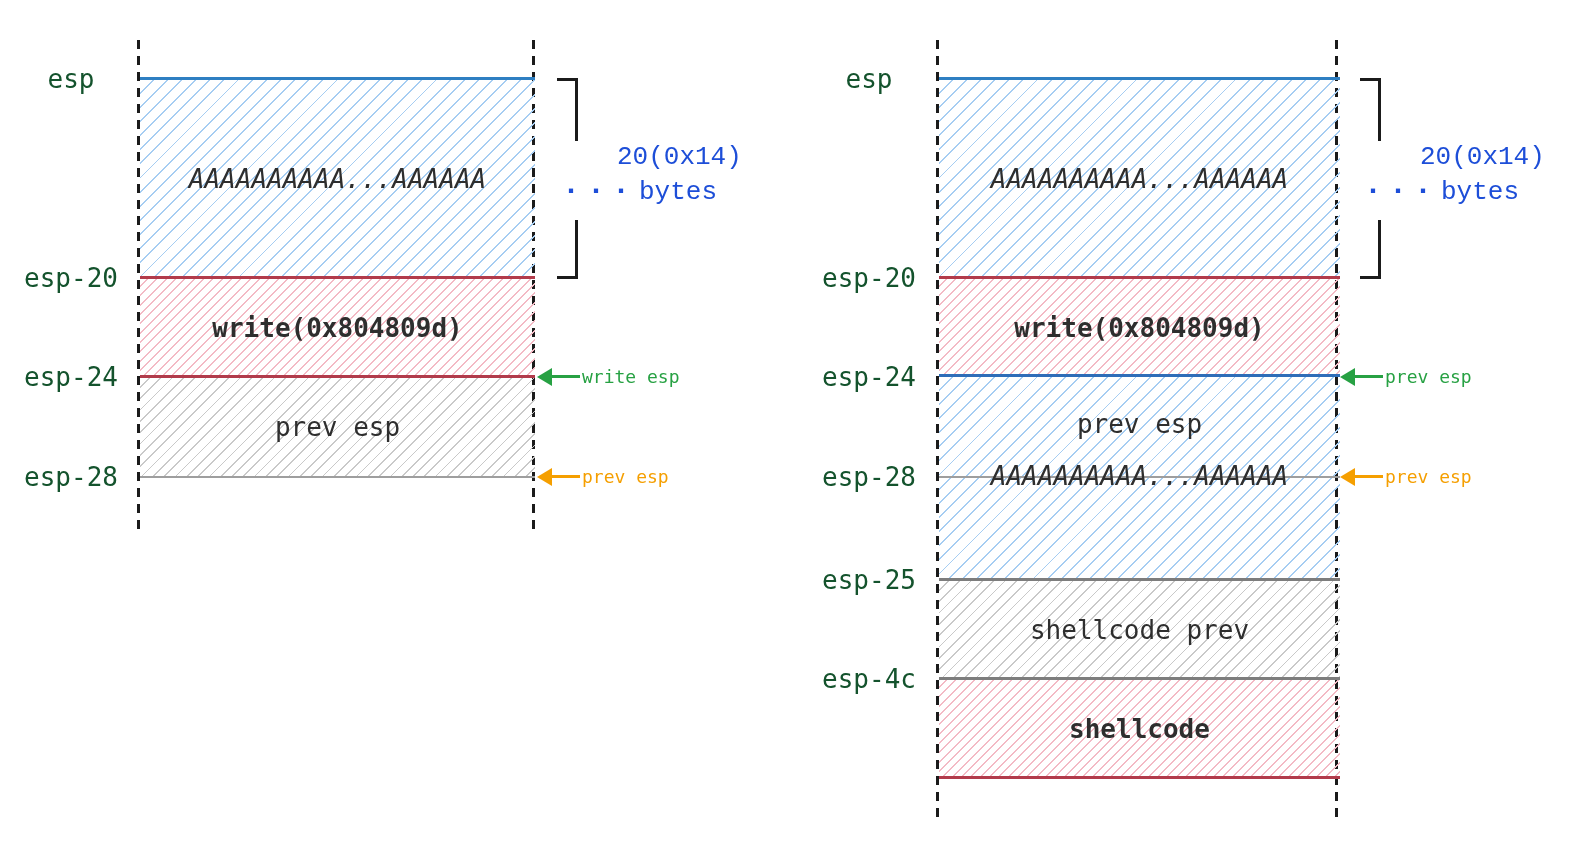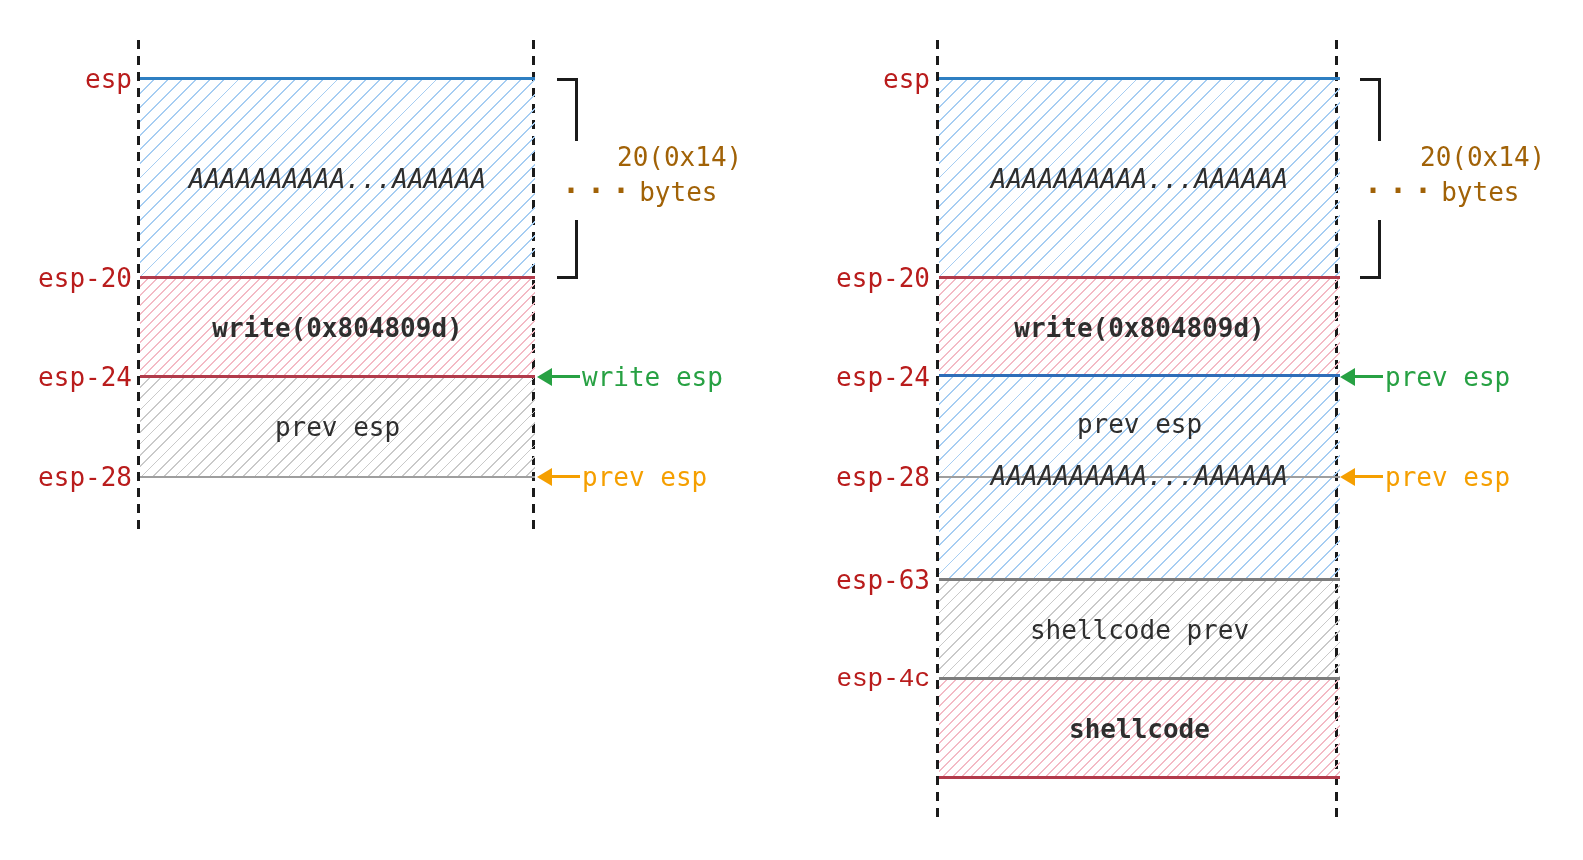--- a/index.html
+++ b/index.html
@@ -22,33 +22,33 @@
   .region { position:absolute; display:flex; align-items:center; justify-content:center; }
   .hatch-blue { background:repeating-linear-gradient(135deg, transparent 0 8.6px, #a6cdf2 8.6px 10px); }
   .hatch-red  { background:repeating-linear-gradient(135deg, transparent 0 5.4px, #f3bac5 5.4px 6.6px);font-weight:bold; }
   .hatch-gray { background:repeating-linear-gradient(135deg, transparent 0 6.8px, #c9c9c9 6.8px 8px); }
 
   .region-text { font-size:26px; color:#2e2e2e; white-space:nowrap; }
   .italic { font-style:italic; }
 
   .side-label {
     position:absolute; width:122px; height:32px; line-height:32px;
-    text-align:right; font-size:26px; color:#b91c1c; white-space:nowrap;
+    text-align:center; font-size:26px; color:#14532d; white-space:nowrap;
   }
 
   .bracket-line { position:absolute; background:#1b1b1b; }
 
   .ann-text {
-    position:absolute; font-size:26px; color:#a16207;
-    height:32px; line-height:32px; white-space:nowrap;
+    position:absolute; font-size:26px; color:#1d4ed8;
+    height:32px; line-height:32px; white-space:nowrap;font-family:Liberation Mono, monospace;
   }
   .dots { font-size:30px; letter-spacing:7px; font-weight:bold; margin-right:2px; }
 
   .pointer-text {
-    position:absolute; font-size:26px; height:32px; line-height:32px; white-space:nowrap;
+    position:absolute; font-size:18px; height:32px; line-height:32px; white-space:nowrap;
   }
   .green  { color:#27a143; }
   .orange { color:#f59f00; }
 
   .arrow-head {
     position:absolute; width:0; height:0; border-style:solid;
     border-width:9px 15px 9px 0; border-color:transparent;
   }
   .arrow-head.green  { border-right-color:#27a143; }
   .arrow-head.orange { border-right-color:#f59f00; }
@@ -138,22 +138,22 @@
     <div class="hline" style="left:939px; top:677px; width:401px; height:3px; background:#7d7d7d;"></div>
     <div class="hline" style="left:939px; top:776px; width:401px; height:3px; background:#b23b4b;"></div>
 
     <div class="ctr region-text" style="left:939px; width:401px; top:409px;">prev esp</div>
     <div class="ctr region-text italic" style="left:939px; width:401px; top:461px;">AAAAAAAAAA...AAAAAA</div>
 
     <div class="side-label" style="left:808px; top:63px;">esp</div>
     <div class="side-label" style="left:808px; top:262px;">esp-20</div>
     <div class="side-label" style="left:808px; top:361px;">esp-24</div>
     <div class="side-label" style="left:808px; top:461px;">esp-28</div>
-    <div class="side-label" style="left:808px; top:564px;">esp-63</div>
-    <div class="side-label" style="left:808px; top:663px;font-family:Liberation Mono, monospace;">esp-4c</div>
+    <div class="side-label" style="left:808px; top:564px;">esp-25</div>
+    <div class="side-label" style="left:808px; top:663px;">esp-4c</div>
 
     <div>
       <div class="bracket-line" style="left:1360px; top:78px;  width:21px; height:3px;"></div>
       <div class="bracket-line" style="left:1378px; top:78px;  width:3px;  height:63px;"></div>
       <div class="bracket-line" style="left:1378px; top:220px; width:3px;  height:59px;"></div>
       <div class="bracket-line" style="left:1360px; top:276px; width:21px; height:3px;"></div>
     </div>
     <div class="ann-text" style="left:1420px; top:141px;">20(0x14)</div>
     <div class="ann-text" style="left:1364px; top:175px;">
       <span class="dots">···</span><span>bytes</span>

